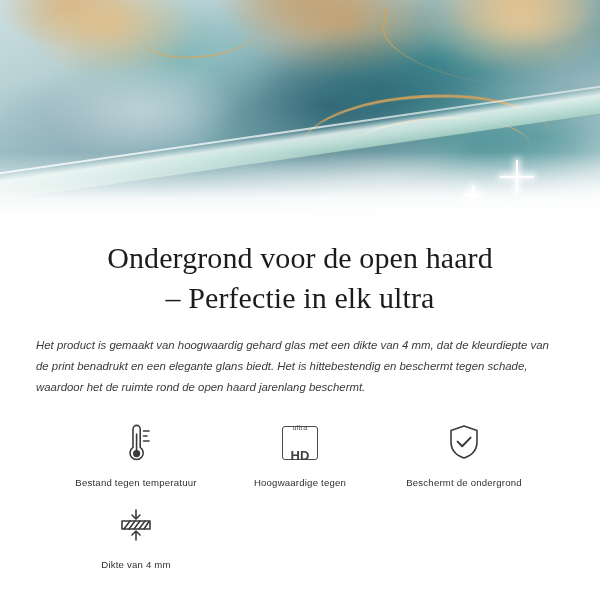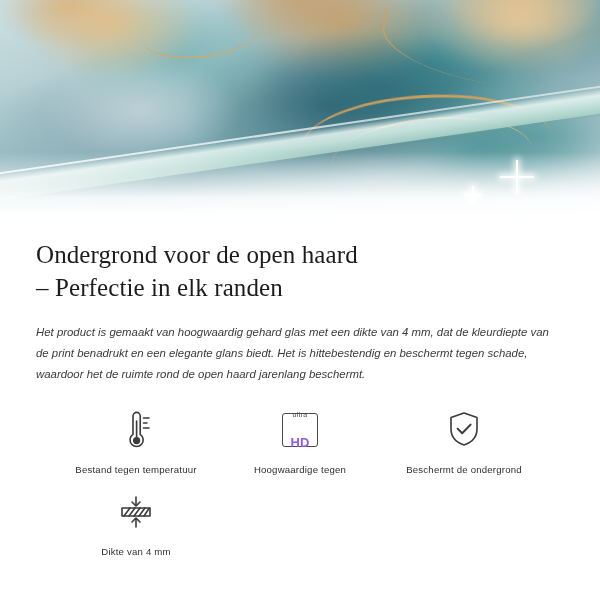--- a/index.html
+++ b/index.html
@@ -152,26 +152,27 @@
   .sparkle.small { width: 18px; height: 18px; right: 118px; bottom: 12px; }
   .sparkle.small:before { width: 18px; margin-left: -9px; }
   .sparkle.small:after { height: 18px; margin-top: -9px; }
 
   
   .content {
     padding: 22px 36px 0 36px;
   }
   .headline {
     font-family: "Liberation Serif", serif;
-    font-size: 25px;
+    font-size: 30px;
     line-height: 1.32;
     color: #1c1c1c;
     font-weight: 400;
     margin: 0;
     letter-spacing: 0.1px;
+    text-align: center;
   }
   .headline .l2 { display: block; }
   .body-copy {
     margin: 18px 0 0 0;
     font-size: 11.4px;
     line-height: 1.85;
     color: #3a3a3a;
     max-width: 532px;
     font-style: italic;
   }
@@ -208,21 +209,21 @@
     height: 32px;
     border: 1.6px solid #4a4a4a;
     border-radius: 3px;
     display: flex;
     flex-direction: column;
     align-items: center;
     justify-content: center;
     line-height: 1;
   }
   .hd-badge .u { font-size: 7px; color: #4a4a4a; letter-spacing: 0.3px; }
-  .hd-badge .h { font-size: 13px; font-weight: bold; color: #8b5cf6; margin-top: 18px; }
+  .hd-badge .h { font-size: 13px; font-weight: bold; color: #404040; margin-top: 18px; }
 </style>
 </head>
 <body>
 
 <div class="page">
 
   <div class="hero">
     <div class="hero-art"></div>
     <div class="hero-swirl sw1"></div>
     <div class="hero-swirl sw2"></div>
@@ -240,21 +241,21 @@
       <div class="edge-line"></div>
       <div class="corner-shadow"></div>
       <div class="sparkle"></div>
       <div class="sparkle small"></div>
     </div>
   </div>
 
   <div class="content">
     <h1 class="headline">
       <span>Ondergrond voor de open haard</span>
-      <span class="l2">– Perfectie in elk randen</span>
+      <span class="l2">– Perfectie in elk ultra</span>
     </h1>
     <p class="body-copy">Het product is gemaakt van hoogwaardig gehard glas met een dikte van 4 mm, dat de kleurdiepte van de print benadrukt en een elegante glans biedt. Het is hittebestendig en beschermt tegen schade, waardoor het de ruimte rond de open haard jarenlang beschermt.</p>
 
     <div class="features">
 
       <div class="feature">
         <div class="feature-icon">
           <svg width="40" height="46" viewBox="0 0 40 46" aria-hidden="true">
             <g fill="none" stroke="#3b3b3b" stroke-width="1.6" stroke-linecap="round">
               <path d="M17 9a3.6 3.6 0 0 1 7.2 0v18.4a6.6 6.6 0 1 1-7.2 0z"></path>

